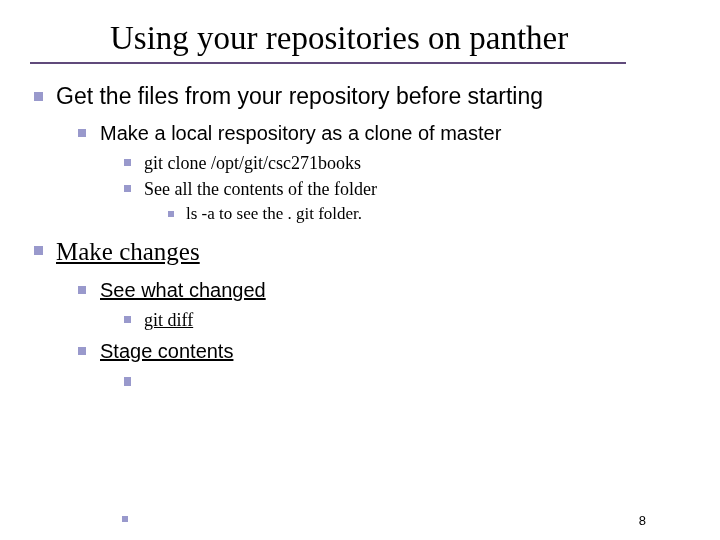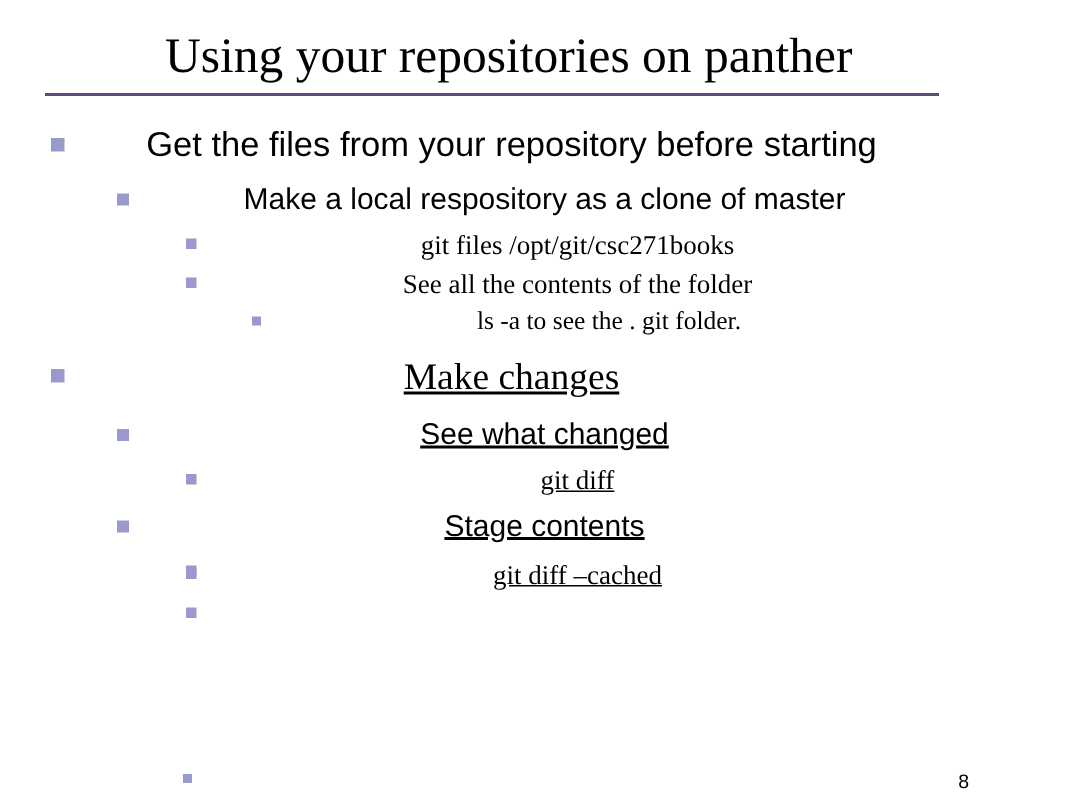--- a/index.html
+++ b/index.html
@@ -43,21 +43,20 @@
     position: absolute;
     background: #9999cc;
   }
   
   .lvl1 > li {
     font-family: Arial, Helvetica, sans-serif;
     font-size: 23px;
     padding-left: 26px;
     margin-bottom: 10px;
     line-height: 1.3;
-    text-align: center;
   }
   .lvl1 > li > .bullet {
     width: 9px; height: 9px; left: 4px; top: 10px;
   }
   
   .lvl1 > li.serif {
     font-family: "Times New Roman", Times, serif;
     font-size: 25px;
     text-decoration: underline;
   }
@@ -137,21 +136,21 @@
     <li>
       <span class="bullet"></span>
       <span>Get the files from your repository before starting</span>
       <ul class="lvl2">
         <li>
           <span class="bullet"></span>
           <span>Make a local respository as a clone of master</span>
           <ul class="lvl3">
             <li>
               <span class="bullet"></span>
-              <span>git files /opt/git/csc271books</span>
+              <span>git clone /opt/git/csc271books</span>
             </li>
             <li>
               <span class="bullet"></span>
               <span>See all the contents of the folder</span>
               <ul class="lvl4">
                 <li>
                   <span class="bullet"></span>
                   <span>ls  -a to see the . git folder.</span>
                 </li>
               </ul>
@@ -177,21 +176,20 @@
         </li>
         <li>
           <span class="bullet"></span>
           <span>Stage contents</span>
           <ul class="lvl3">
             <li>
               <span class="bullet"></span>
             </li>
             <li>
               <span class="bullet"></span>
-              <span>git  diff –cached</span>
             </li>
             <li>
               <span class="bullet"></span>
             </li>
           </ul>
         </li>
       </ul>
     </li>
 
   </ul>

